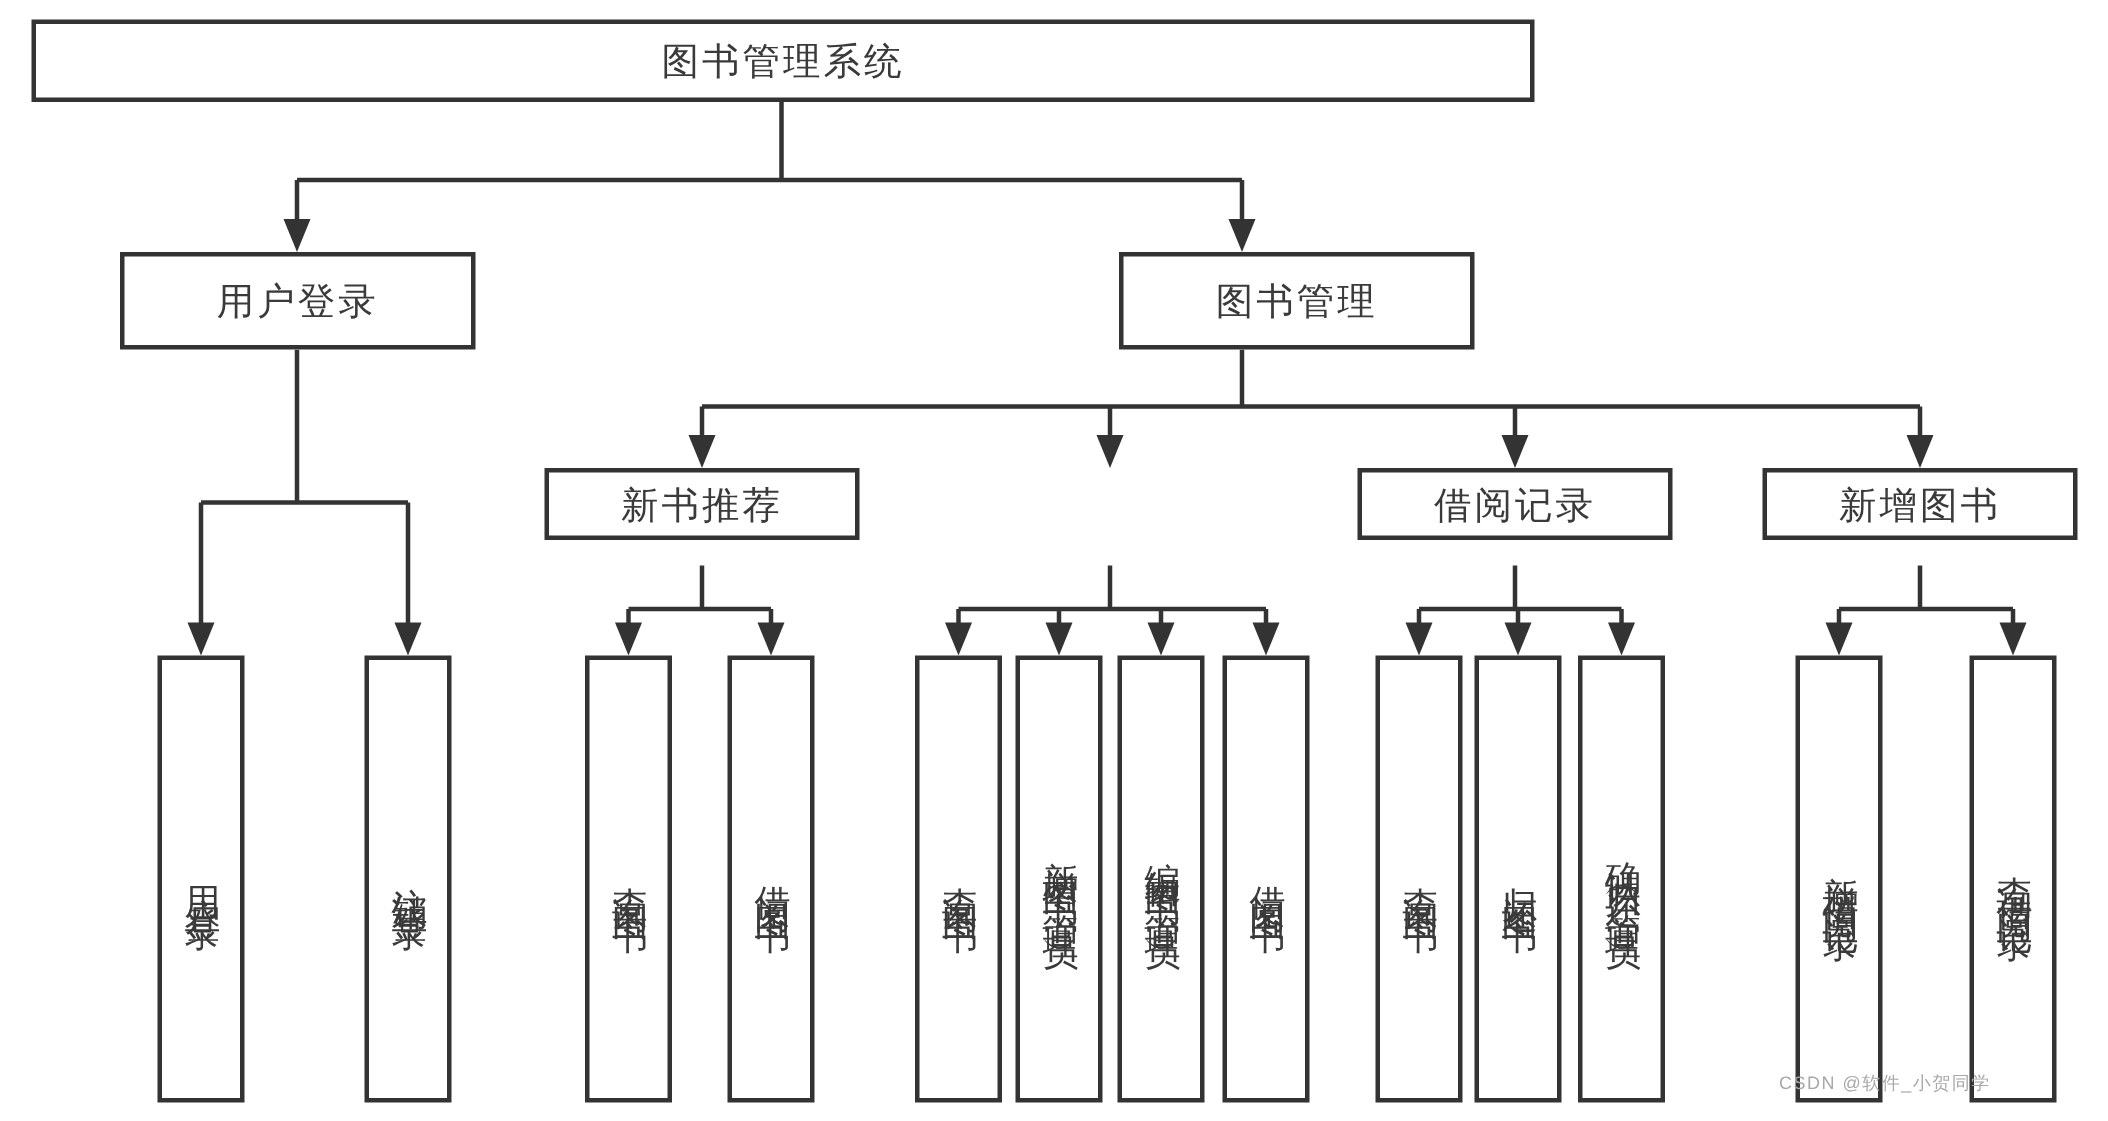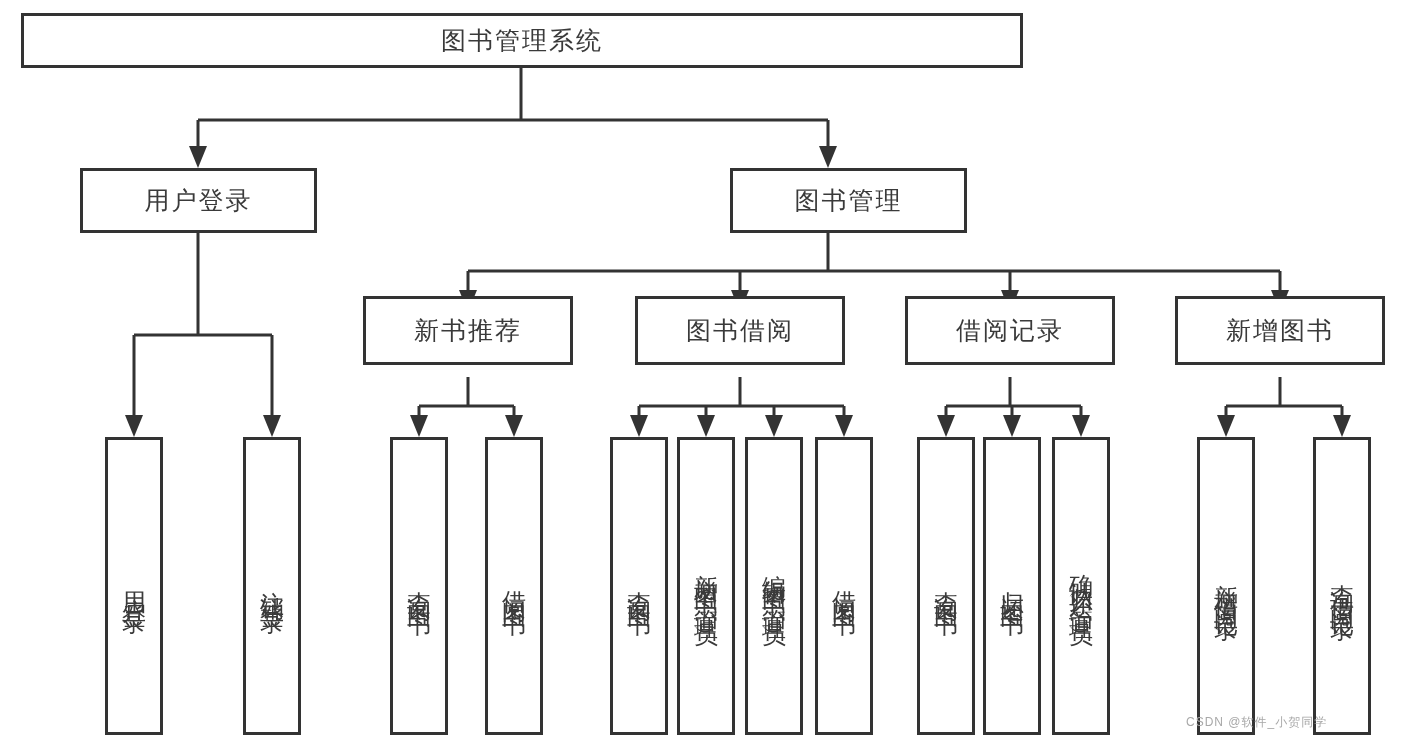--- a/index.html
+++ b/index.html
@@ -24,21 +24,21 @@
     background: #ffffff;
     border: 3px solid #333333;
     display: flex;
     align-items: center;
     justify-content: center;
     color: #3a3a3a;
   }
   .h-label { font-size: 25px; letter-spacing: 2px; white-space: nowrap; }
   .root-box  { left: 21px;  top: 13px;  width: 1002px; height: 55px; }
   .lvl1      { top: 168px; width: 237px; height: 65px; }
-  .lvl2      { top: 296px; width: 210px; height: 69px; }
+  .lvl2      { top: 312px; width: 210px; height: 48px; }
   .leaf      { top: 437px; width: 58px;  height: 298px; }
   .leaf .v-label {
     writing-mode: vertical-rl;
     text-orientation: mixed;
     font-size: 24px;
     letter-spacing: 7px;
     line-height: 1;
     white-space: nowrap;
   }
   .watermark {
@@ -97,29 +97,26 @@
     </g>
   </svg>
 
   <div class="node root-box">
     <span class="h-label">图书管理系统</span>
   </div>
 
   <div class="node lvl1" style="left:80px;">
     <span class="h-label">用户登录</span>
   </div>
-  <div class="node lvl1" style="left:730px;">
+  <div class="node lvl1" style="left:746px;">
     <span class="h-label">图书管理</span>
   </div>
 
   <div class="node lvl2" style="left:363px;">
     <span class="h-label">新书推荐</span>
-  </div>
-  <div class="node lvl2" style="left:635px;">
-    <span class="h-label">图书借阅</span>
   </div>
   <div class="node lvl2" style="left:905px;">
     <span class="h-label">借阅记录</span>
   </div>
   <div class="node lvl2" style="left:1175px;">
     <span class="h-label">新增图书</span>
   </div>
 
   <div class="node leaf" style="left:105px;">
     <span class="v-label">用户登录</span>

